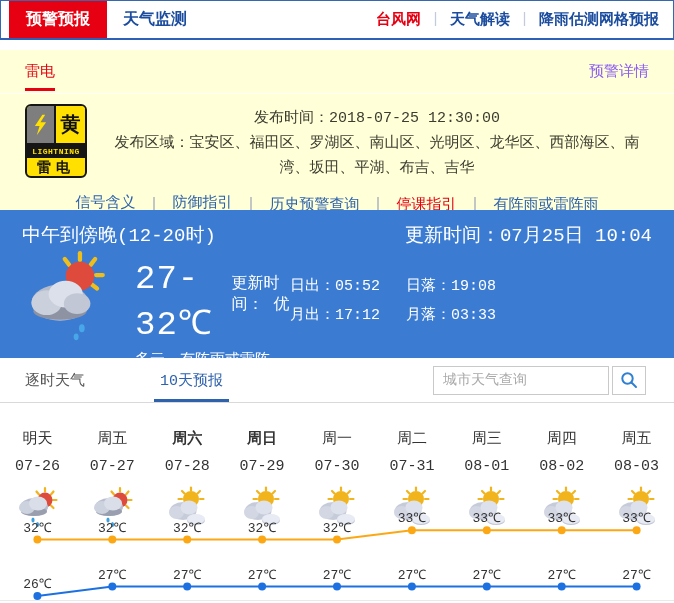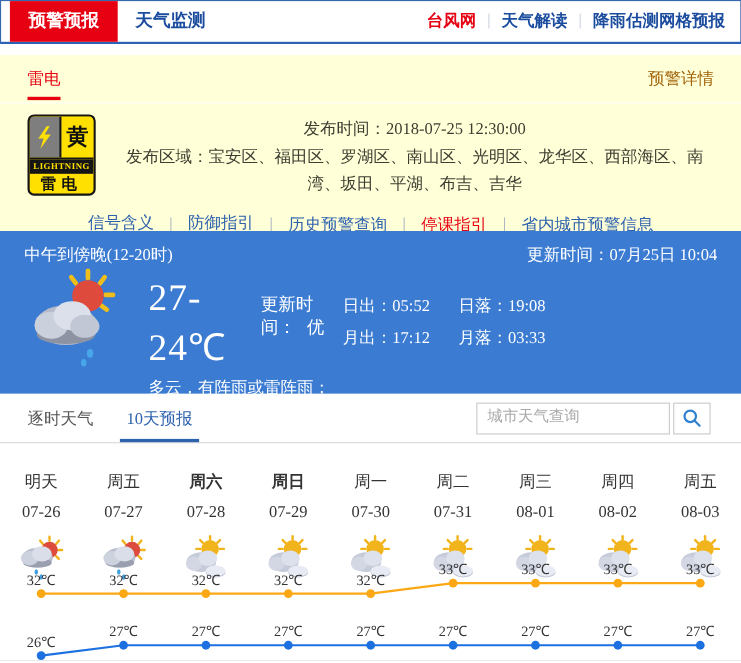--- a/index.html
+++ b/index.html
@@ -1,70 +1,70 @@
 <!DOCTYPE html>
 <html><head>
 <meta charset="utf-8">
 <style>
   html,body{margin:0;padding:0;background:#fff;}
   #app{position:relative;width:674px;height:603px;background:#fff;overflow:hidden;
-       font-family:Liberation Serif, serif;color:#333;}
+       font-family:Liberation Mono, monospace;color:#333;}
   
   .nav{position:absolute;top:0;left:0;right:0;height:40px;box-sizing:border-box;
        background:#fff;border:1px solid #3668B0;border-bottom:2px solid #2B62B8;
        display:flex;align-items:stretch;}
   .nav-tab-active{margin-left:8px;background:#E60012;color:#fff;font-weight:bold;font-size:16px;
        display:flex;align-items:center;padding:0 17px;cursor:pointer;}
   .nav-tab{display:flex;align-items:center;margin-left:16px;color:#1B4C9E;font-size:16px;
        font-weight:bold;cursor:pointer;}
   .nav-right{margin-left:auto;display:flex;align-items:center;padding-right:14px;font-size:15px;text-align:right;}
   .nav-right .nav-link{color:#1B4C9E;font-weight:bold;cursor:pointer;text-decoration:none;}
   .nav-right .sep{color:#C3CADB;margin:0 10px;font-weight:normal;}
   .red{color:#E60012 !important;}
   
   .alert{position:absolute;top:50px;left:0;right:0;height:170px;background:#FFFFD8;box-sizing:border-box;}
   .alert-head{display:flex;justify-content:space-between;align-items:flex-start;padding:12px 25px 0;font-size:15px;}
   .alert-type-wrap{cursor:pointer;}
   .alert-type{color:#E60012;}
   .type-underline{width:30px;height:3px;background:#E60012;margin-top:7px;}
-  .alert-detail{color:#a16207;cursor:pointer;text-decoration:none;}
+  .alert-detail{color:#8b5cf6;cursor:pointer;text-decoration:none;}
   .alert-divider{height:1px;background:rgba(255,255,255,0.95);margin-top:2px;}
   .alert-body{display:flex;padding:10px 25px 0;gap:18px;}
   .badge{width:62px;height:74px;box-sizing:border-box;border:2px solid #151515;border-radius:6px;
        overflow:hidden;background:#FFE000;flex-shrink:0;}
   .badge-row1{display:flex;height:37px;border-bottom:2px solid #151515;}
   .badge-bolt{width:29px;background:#7E7E7E;display:flex;align-items:center;justify-content:center;
        border-right:2px solid #151515;box-sizing:border-box;}
   .badge-level{flex:1;display:flex;align-items:center;justify-content:center;
        font-size:20px;font-weight:bold;color:#111;background:#FFE000;}
   .badge-en{height:13px;background:#151515;color:#FFE000;font-size:8px;font-weight:bold;
        display:flex;align-items:center;justify-content:center;letter-spacing:0.5px;}
   .badge-name{height:18px;display:flex;align-items:center;justify-content:center;
        font-weight:bold;font-size:14px;color:#111;letter-spacing:5px;padding-top:1px;}
   .alert-info{font-size:15px;color:#3C3C30;line-height:25px;padding-top:2px;max-width:560px;text-align:center;}
   .alert-links{display:flex;justify-content:center;align-items:center;margin-top:12px;font-size:15px;}
   .alert-links .alink{color:#2E62AD;cursor:pointer;text-decoration:none;}
   .alert-links .alink.dotted{border-bottom:1px dotted #2E62AD;padding-bottom:2px;}
   .alert-links .sep{color:#9FA8BC;margin:0 14px;}
   
   .current{position:absolute;top:210px;left:0;right:0;height:148px;background:#3B7CD2;color:#fff;box-sizing:border-box;}
-  .current-head{display:flex;justify-content:space-between;padding:12px 22px 0;font-size:15px;}
+  .current-head{display:flex;justify-content:space-between;padding:12px 22px 0;font-size:19px;}
   .current-body{display:flex;align-items:flex-start;padding:2px 20px 0;}
   .big-icon{width:95px;height:92px;flex-shrink:0;margin-left:2px;}
   .mid{width:258px;margin-left:18px;padding-top:10px;}
   .temp-row{display:flex;align-items:baseline;}
   .temp{font-size:34px;letter-spacing:1px;}
   .air{font-size:16px;margin-left:18px;}
   .air-val{margin-left:10px;}
   .desc{font-size:15px;line-height:23px;margin-top:5px;}
   .sunmoon{margin-left:auto;margin-right:158px;padding-top:26px;display:grid;
        grid-template-columns:auto auto;column-gap:26px;row-gap:10px;font-size:15px;white-space:nowrap;}
   
   .tabbar{position:absolute;top:358px;left:0;right:0;height:45px;box-sizing:border-box;background:#fff;
-       border-bottom:1px solid #D9D9D9;display:flex;align-items:center;padding:0 25px;}
+       border-bottom:1px solid #D9D9D9;display:flex;align-items:center;padding:0 25px;gap:45px;}
   .tab{font-size:15px;color:#555;margin-right:30px;height:44px;display:flex;align-items:center;
        position:relative;cursor:pointer;}
   .tab.active{color:#2E62AD;}
   .tab.active::after{content:'';position:absolute;left:-6px;right:-6px;bottom:0;height:3px;background:#2E62AD;}
   .searchwrap{margin-left:auto;display:flex;margin-right:3px;}
   .search-input{width:176px;height:29px;box-sizing:border-box;border:1px solid #C9C9C9;
        font-size:14px;color:#333;padding:0 9px;outline:none;font-family:inherit;}
   .search-input::placeholder{color:#A9A9A9;}
   .search-btn{width:34px;height:29px;box-sizing:border-box;border:1px solid #C9C9C9;background:#fff;
        margin-left:3px;display:flex;align-items:center;justify-content:center;cursor:pointer;padding:0;}
@@ -125,21 +125,21 @@
     </div>
     <div class="alert-links">
         <a class="alink dotted">信号含义</a>
         <span class="sep">|</span>
         <a class="alink dotted">防御指引</a>
         <span class="sep">|</span>
         <a class="alink">历史预警查询</a>
         <span class="sep">|</span>
         <a class="alink red">停课指引</a>
         <span class="sep">|</span>
-        <a class="alink">省内城市预警信息</a>
+        <a class="alink">有阵雨或雷阵雨</a>
       </div>
   </div>
 
   <div class="current">
     <div class="current-head">
       <span>中午到傍晚(12-20时)</span>
       <span>更新时间：07月25日 10:04</span>
     </div>
     <div class="current-body">
       <svg class="big-icon" viewBox="0 0 100 96">
@@ -154,21 +154,21 @@
         <ellipse cx="40" cy="55" rx="30" ry="19" fill="#B6BBCB"></ellipse>
         <ellipse cx="40" cy="64" rx="28" ry="9" fill="#8E93A4"></ellipse>
         <ellipse cx="26" cy="55" rx="16" ry="13" fill="#CBD0DD"></ellipse>
         <ellipse cx="46" cy="46" rx="18" ry="14" fill="#DCE0EA"></ellipse>
         <ellipse cx="58" cy="56" rx="14" ry="11" fill="#C2C7D5"></ellipse>
         <ellipse cx="63" cy="82" rx="3" ry="4.2" fill="#47A7E8"></ellipse>
         <ellipse cx="57" cy="91" rx="2.6" ry="3.6" fill="#47A7E8"></ellipse>
       </svg>
       <div class="mid">
         <div class="temp-row">
-          <span class="temp">27-24℃</span>
+          <span class="temp">27-32℃</span>
           <span class="air"><span>更新时间：</span><span class="air-val">优</span></span>
         </div>
         <div class="desc">多云，有阵雨或雷阵雨；气温27-32℃；东南风2-3级；相对湿度70%-95%</div>
       </div>
       <div class="sunmoon">
           <div class="sm-item">日出：05:52</div>
           <div class="sm-item">日落：19:08</div>
           <div class="sm-item">月出：17:12</div>
           <div class="sm-item">月落：03:33</div>
         </div>

